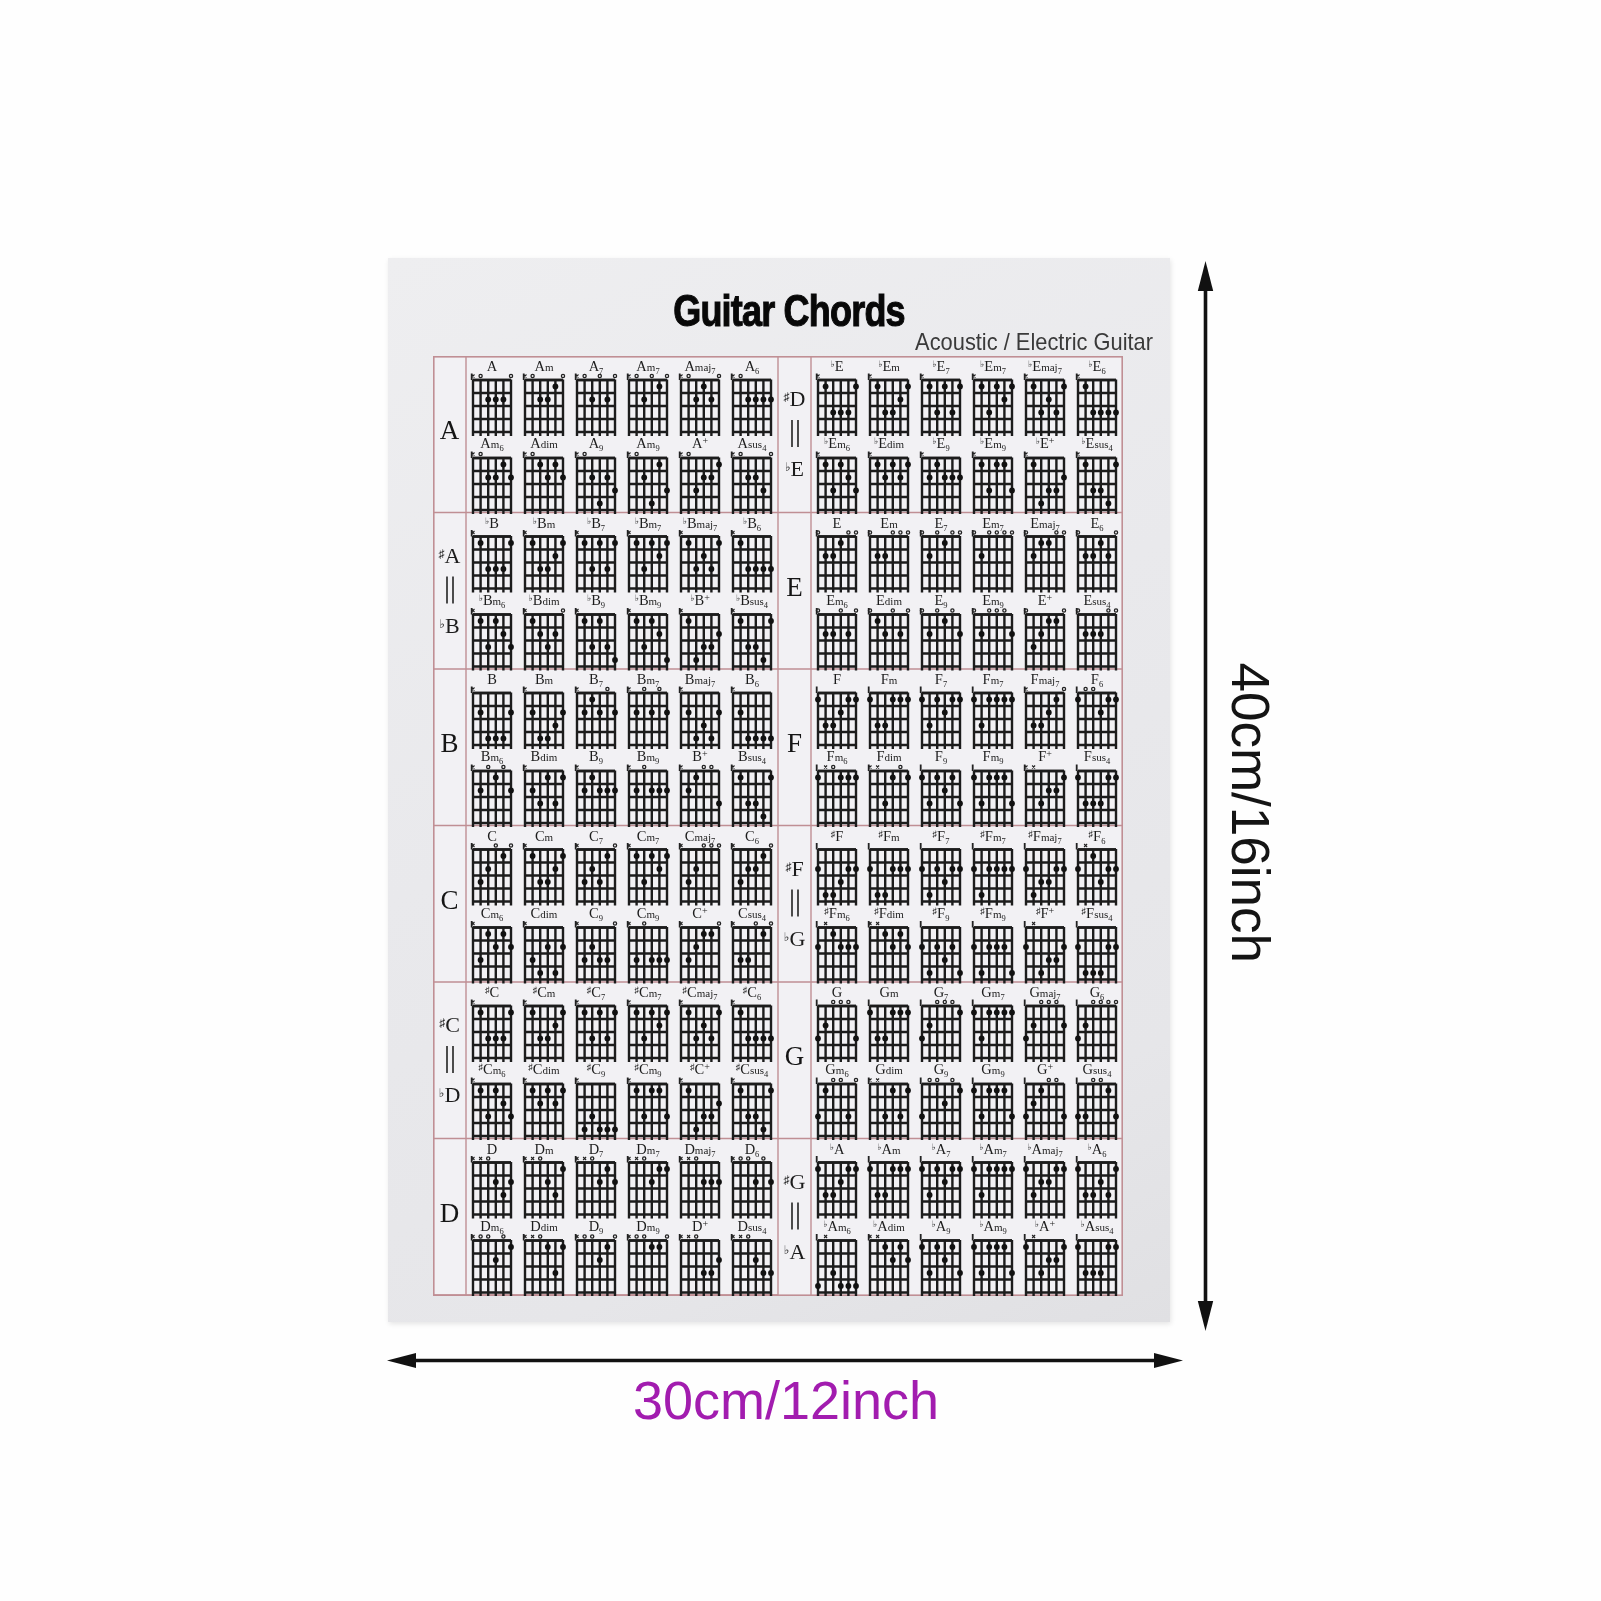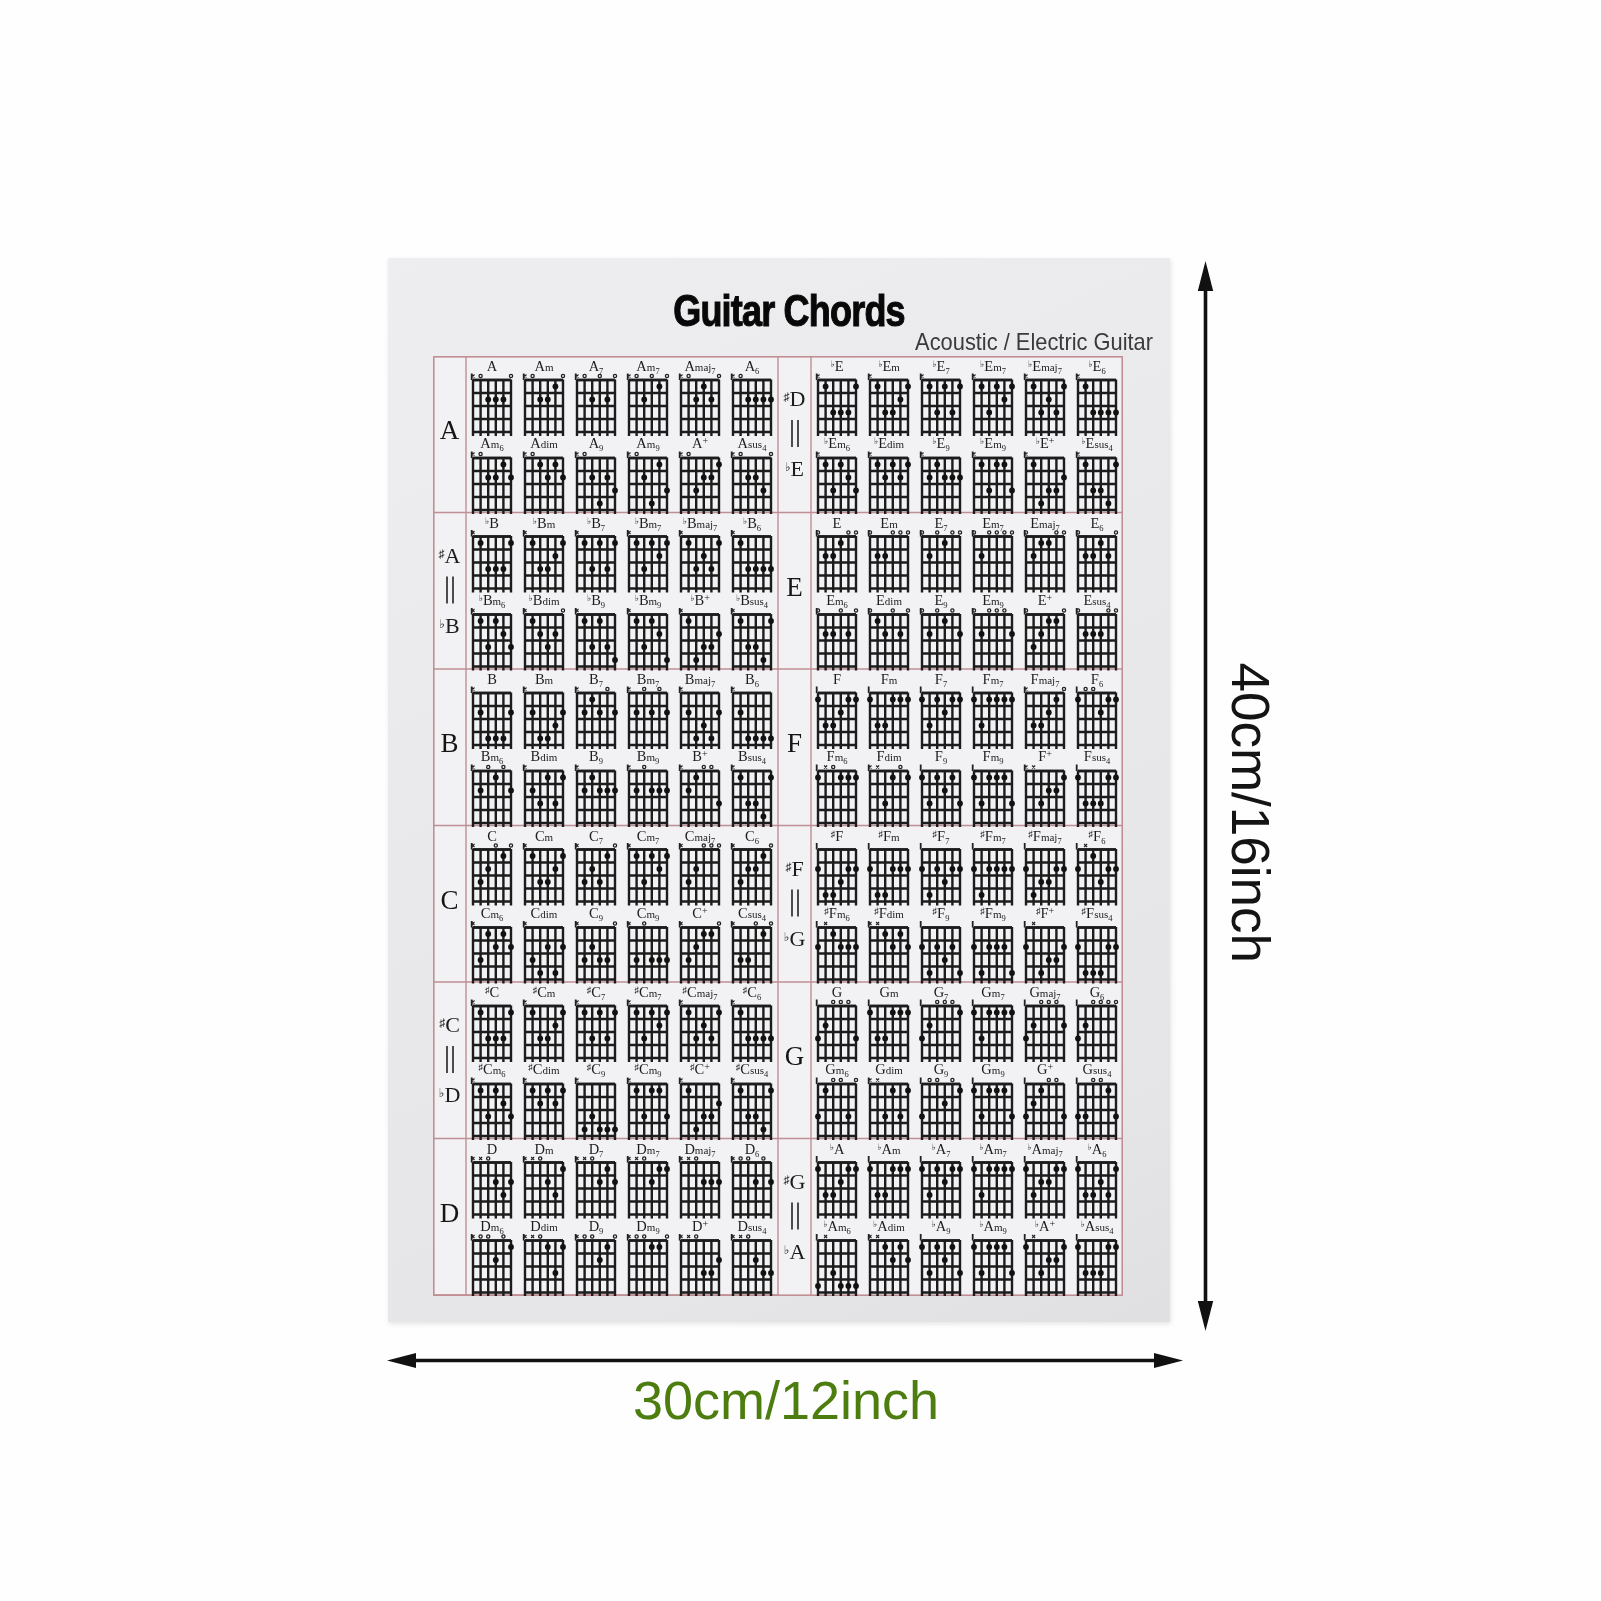--- a/index.html
+++ b/index.html
@@ -1821,12 +1821,12 @@
   </svg>
 
 <div class="abs" style="left:1100px;top:782px;width:300px;text-align:center;font-size:53px;color:#141414;transform:rotate(90deg);transform-origin:center;">40cm/16inch</div>
 
 <svg class="abs" style="left:383px;top:1344px;" width="804" height="32" viewBox="0 0 804 32">
     <line x1="26" y1="16.5" x2="778" y2="16.5" stroke="#111" stroke-width="3.6"></line>
     <polygon points="4,16.5 33,9 33,24" fill="#111"></polygon>
     <polygon points="800,16.5 771,9 771,24" fill="#111"></polygon>
   </svg>
 
-<div class="abs" style="left:486px;top:1369px;width:600px;text-align:center;font-size:54px;color:#4d7c0f;">30cm/12inch</div>
+<div class="abs" style="left:486px;top:1369px;width:600px;text-align:center;font-size:54px;color:#a21caf;">30cm/12inch</div>
 </body></html>

